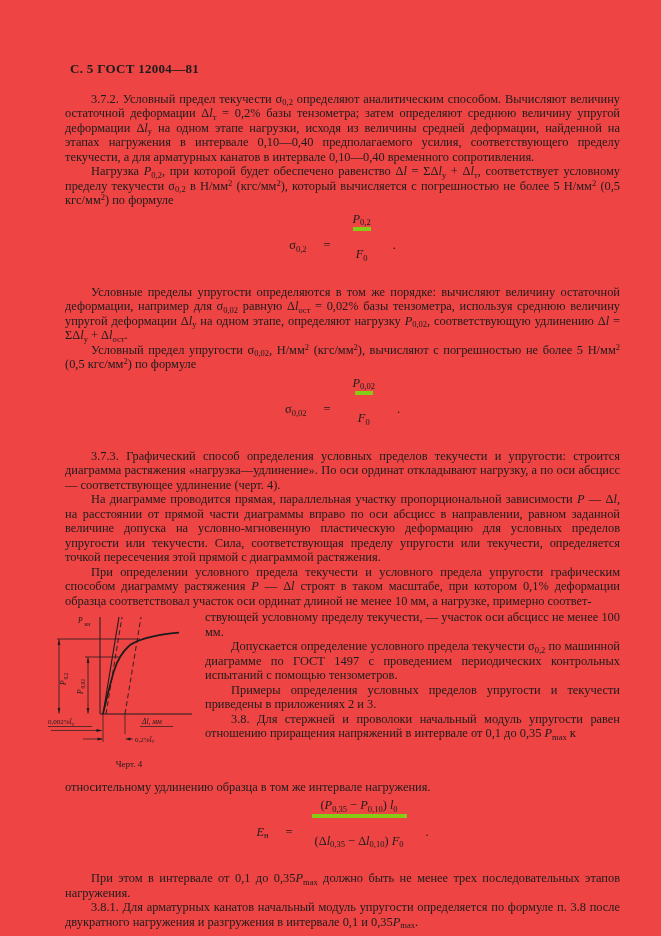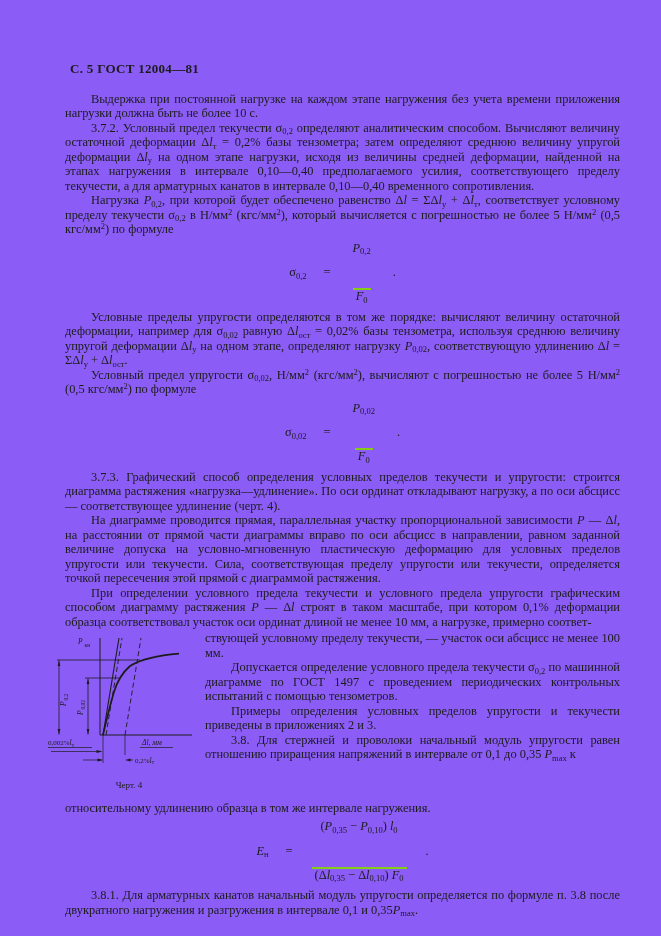--- a/index.html
+++ b/index.html
@@ -1,39 +1,39 @@
 <!DOCTYPE html>
 <html><head>
 <meta charset="utf-8">
 <style>
   html,body{margin:0;padding:0;background:#ffffff;}
   .page{
     position:relative;
     width:661px;height:936px;
-    background:#8b5cf6;
+    background:#ef4444;
     color:#1c1c1c;
     font-family:"Liberation Serif",serif;
     font-size:12.4px;line-height:14.5px;
     overflow:hidden;
   }
   .header{
     padding-top:62px;margin-left:70px;
     font-weight:bold;font-size:13px;letter-spacing:.3px;
   }
   .body{margin:15px 41px 0 65px;text-align:justify;}
   .para{text-indent:26px;margin:0;}
   .noindent{text-indent:0;}
   .r-i{font-style:italic;}
   .r-b{font-weight:bold;}
   .r-sub{font-size:8.5px;position:relative;top:2.5px;line-height:0;}
   .r-sup{font-size:8.5px;position:relative;top:-4px;line-height:0;}
   .formula{display:flex;justify-content:center;align-items:center;gap:17px;margin:5px 0 6px;text-indent:0;}
   .frac{display:inline-flex;flex-direction:column;align-items:center;line-height:13.5px;margin:0 2px;}
   .frac .num{padding:0 3px 1px;}
-  .frac .den{border-top:2px solid #84cc16;padding:0 3px;margin-top:32px;}
+  .frac .den{border-top:4px solid #84cc16;padding:17px 3px;}
   .fig-row{display:flex;align-items:flex-start;margin-top:2px;}
   .figure{flex:0 0 150px;margin-left:-20px;margin-right:-2px;margin-top:4px;}
   .right-col{flex:1;min-width:0;margin-left:12px;}
   .footer{margin-top:18px;}
   
   .figsvg line,.figsvg path{stroke:#1c1c1c;fill:none;}
   .figsvg polygon{fill:#1c1c1c;stroke:none;}
   .figsvg text{fill:#1c1c1c;font-family:"Liberation Serif",serif;}
   .ftext{font-size:7px;}
   .fit{font-size:7.5px;font-style:italic;}
@@ -42,21 +42,20 @@
 </style>
 </head>
 <body>
 
 <div class="page">
 
   <div class="header">С. 5 ГОСТ 12004—81</div>
 
   <div class="body">
 
-    <p class="para"><span>Выдержка при постоянной нагрузке на каждом этапе нагружения без учета времени приложения нагрузки должна быть не более 10 с.</span></p>
     <p class="para"><span>3.7.2. Условный предел текучести σ</span><span class="r-sub">0,2</span><span> определяют аналитическим способом. Вычисляют величину остаточной деформации Δ</span><span class="r-i">l</span><span class="r-sub">т</span><span> = 0,2% базы тензометра; затем определяют среднюю величину упругой деформации Δ</span><span class="r-i">l</span><span class="r-sub">у</span><span> на одном этапе нагрузки, исходя из величины средней деформации, найденной на этапах нагружения в интервале 0,10—0,40 предполагаемого усилия, соответствующего пределу текучести, а для арматурных канатов в интервале 0,10—0,40 временного сопротивления.</span></p>
     <p class="para"><span>Нагрузка </span><span class="r-i">P</span><span class="r-sub">0,2</span><span>, при которой будет обеспечено равенство Δ</span><span class="r-i">l</span><span> = ΣΔ</span><span class="r-i">l</span><span class="r-sub">у</span><span> + Δ</span><span class="r-i">l</span><span class="r-sub">т</span><span>, соответствует условному пределу текучести σ</span><span class="r-sub">0,2</span><span> в Н/мм</span><span class="r-sup">2</span><span> (кгс/мм</span><span class="r-sup">2</span><span>), который вычисляется с погрешностью не более 5 Н/мм</span><span class="r-sup">2</span><span> (0,5 кгс/мм</span><span class="r-sup">2</span><span>) по формуле</span></p>
 
     <div class="formula">
       <span><span>σ</span><span class="r-sub">0,2</span></span>
       <span>=</span>
       <span class="frac">
         <span class="num"><span class="r-i">P</span><span class="r-sub">0,2</span></span>
         <span class="den"><span class="r-i">F</span><span class="r-sub">0</span></span>
       </span>
@@ -162,17 +161,18 @@
     <div class="formula">
       <span><span class="r-i">E</span><span class="r-sub">н</span></span>
       <span>=</span>
       <span class="frac">
         <span class="num"><span>(</span><span class="r-i">P</span><span class="r-sub">0,35</span><span> − </span><span class="r-i">P</span><span class="r-sub">0,10</span><span>) </span><span class="r-i">l</span><span class="r-sub">0</span></span>
         <span class="den"><span>(Δ</span><span class="r-i">l</span><span class="r-sub">0,35</span><span> − Δ</span><span class="r-i">l</span><span class="r-sub">0,10</span><span>) </span><span class="r-i">F</span><span class="r-sub">0</span></span>
       </span>
       <span>.</span>
     </div>
 
+    <p class="para"><span>При этом в интервале от 0,1 до 0,35</span><span class="r-i">P</span><span class="r-sub">max</span><span> должно быть не менее трех последовательных этапов нагружения.</span></p>
     <p class="para"><span>3.8.1. Для арматурных канатов начальный модуль упругости определяется по формуле п. 3.8 после двукратного нагружения и разгружения в интервале 0,1 и 0,35</span><span class="r-i">P</span><span class="r-sub">max</span><span>.</span></p>
 
     <div class="footer">54</div>
   </div>
 </div>
 
 </body></html>

